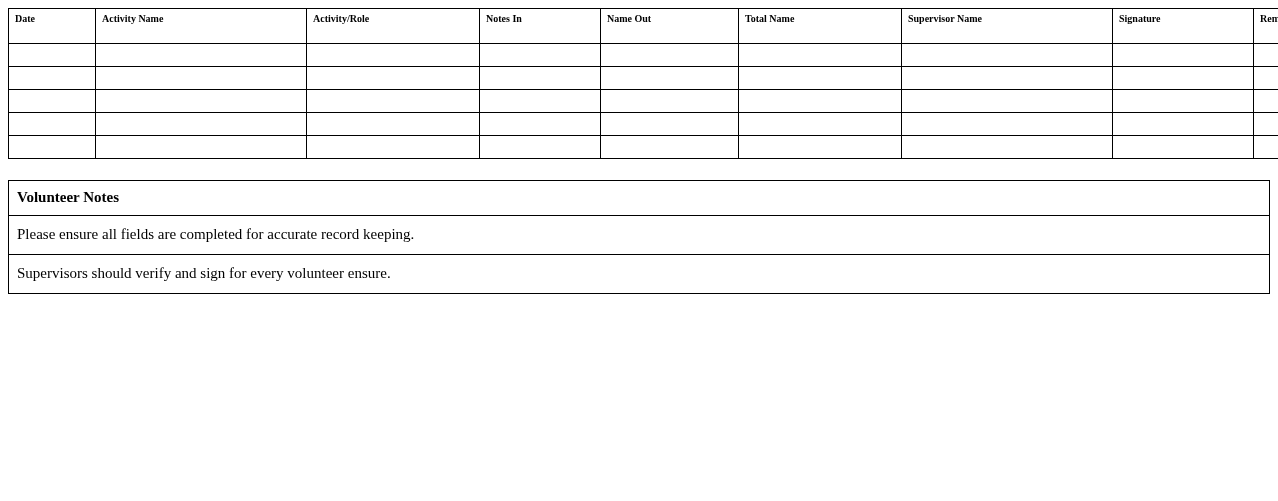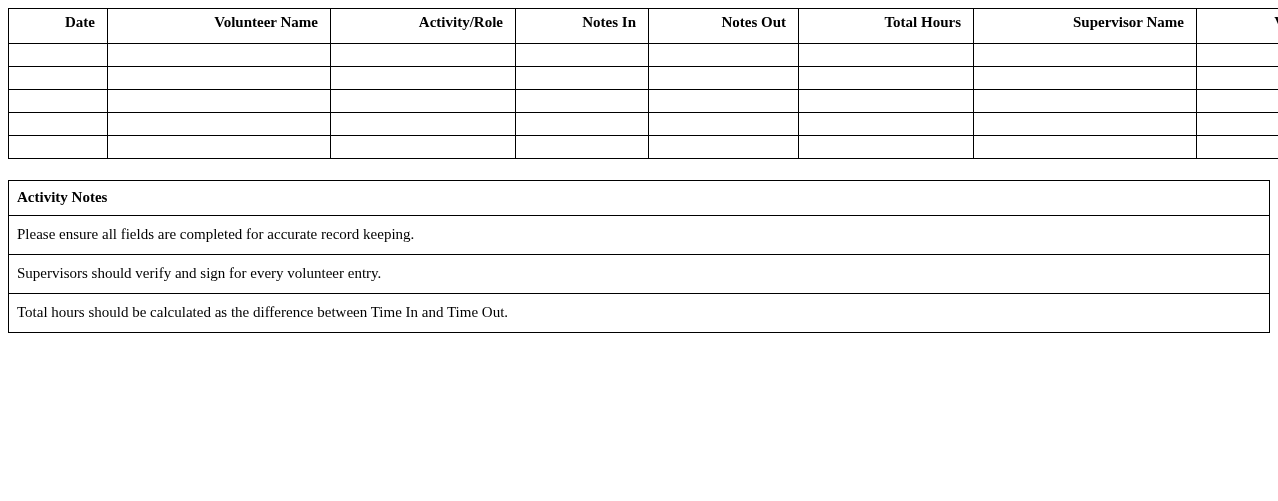--- a/index.html
+++ b/index.html
@@ -25,25 +25,25 @@
   
   table.log {
     border-collapse: collapse;
     table-layout: fixed;
     width: 1262px;
     margin: 0;
   }
   table.log th,
   table.log td {
     border: 1px solid #000000;
-    padding: 4px 12px;
-    font-size: 15px;
+    padding: 4px 6px;
+    font-size: 10px;
     line-height: 1.25;
     vertical-align: top;
-    text-align: right;
+    text-align: left;
     overflow: hidden;
     white-space: nowrap;
   }
   table.log th {
     font-weight: bold;
     height: 26px;
   }
   table.log td.blank {
     height: 14px;
   }
@@ -85,27 +85,27 @@
 </style>
 </head>
 <body>
 
 <div class="page">
 
   <table class="log">
     <thead>
       <tr>
         <th class="c-date">Date</th>
-        <th class="c-name">Volunteer Name</th>
+        <th class="c-name">Activity Name</th>
         <th class="c-activity">Activity/Role</th>
         <th class="c-timein">Notes In</th>
-        <th class="c-timeout">Notes Out</th>
-        <th class="c-hours">Total Hours</th>
+        <th class="c-timeout">Name Out</th>
+        <th class="c-hours">Total Name</th>
         <th class="c-supervisor">Supervisor Name</th>
-        <th class="c-signature">Volunteer</th>
+        <th class="c-signature">Signature</th>
         <th class="c-remarks">Remarks</th>
       </tr>
     </thead>
     <tbody>
       <tr>
         <td class="blank"></td>
         <td class="blank"></td>
         <td class="blank"></td>
         <td class="blank"></td>
         <td class="blank"></td>
@@ -157,29 +157,26 @@
         <td class="blank"></td>
         <td class="blank"></td>
         <td class="blank"></td>
       </tr>
     </tbody>
   </table>
 
   <table class="notes">
     <thead>
       <tr>
-        <th>Activity Notes</th>
+        <th>Volunteer Notes</th>
       </tr>
     </thead>
     <tbody>
       <tr>
         <td>Please ensure all fields are completed for accurate record keeping.</td>
       </tr>
       <tr>
-        <td>Supervisors should verify and sign for every volunteer entry.</td>
-      </tr>
-      <tr>
-        <td>Total hours should be calculated as the difference between Time In and Time Out.</td>
+        <td>Supervisors should verify and sign for every volunteer ensure.</td>
       </tr>
     </tbody>
   </table>
 
 </div>
 
 </body></html>

